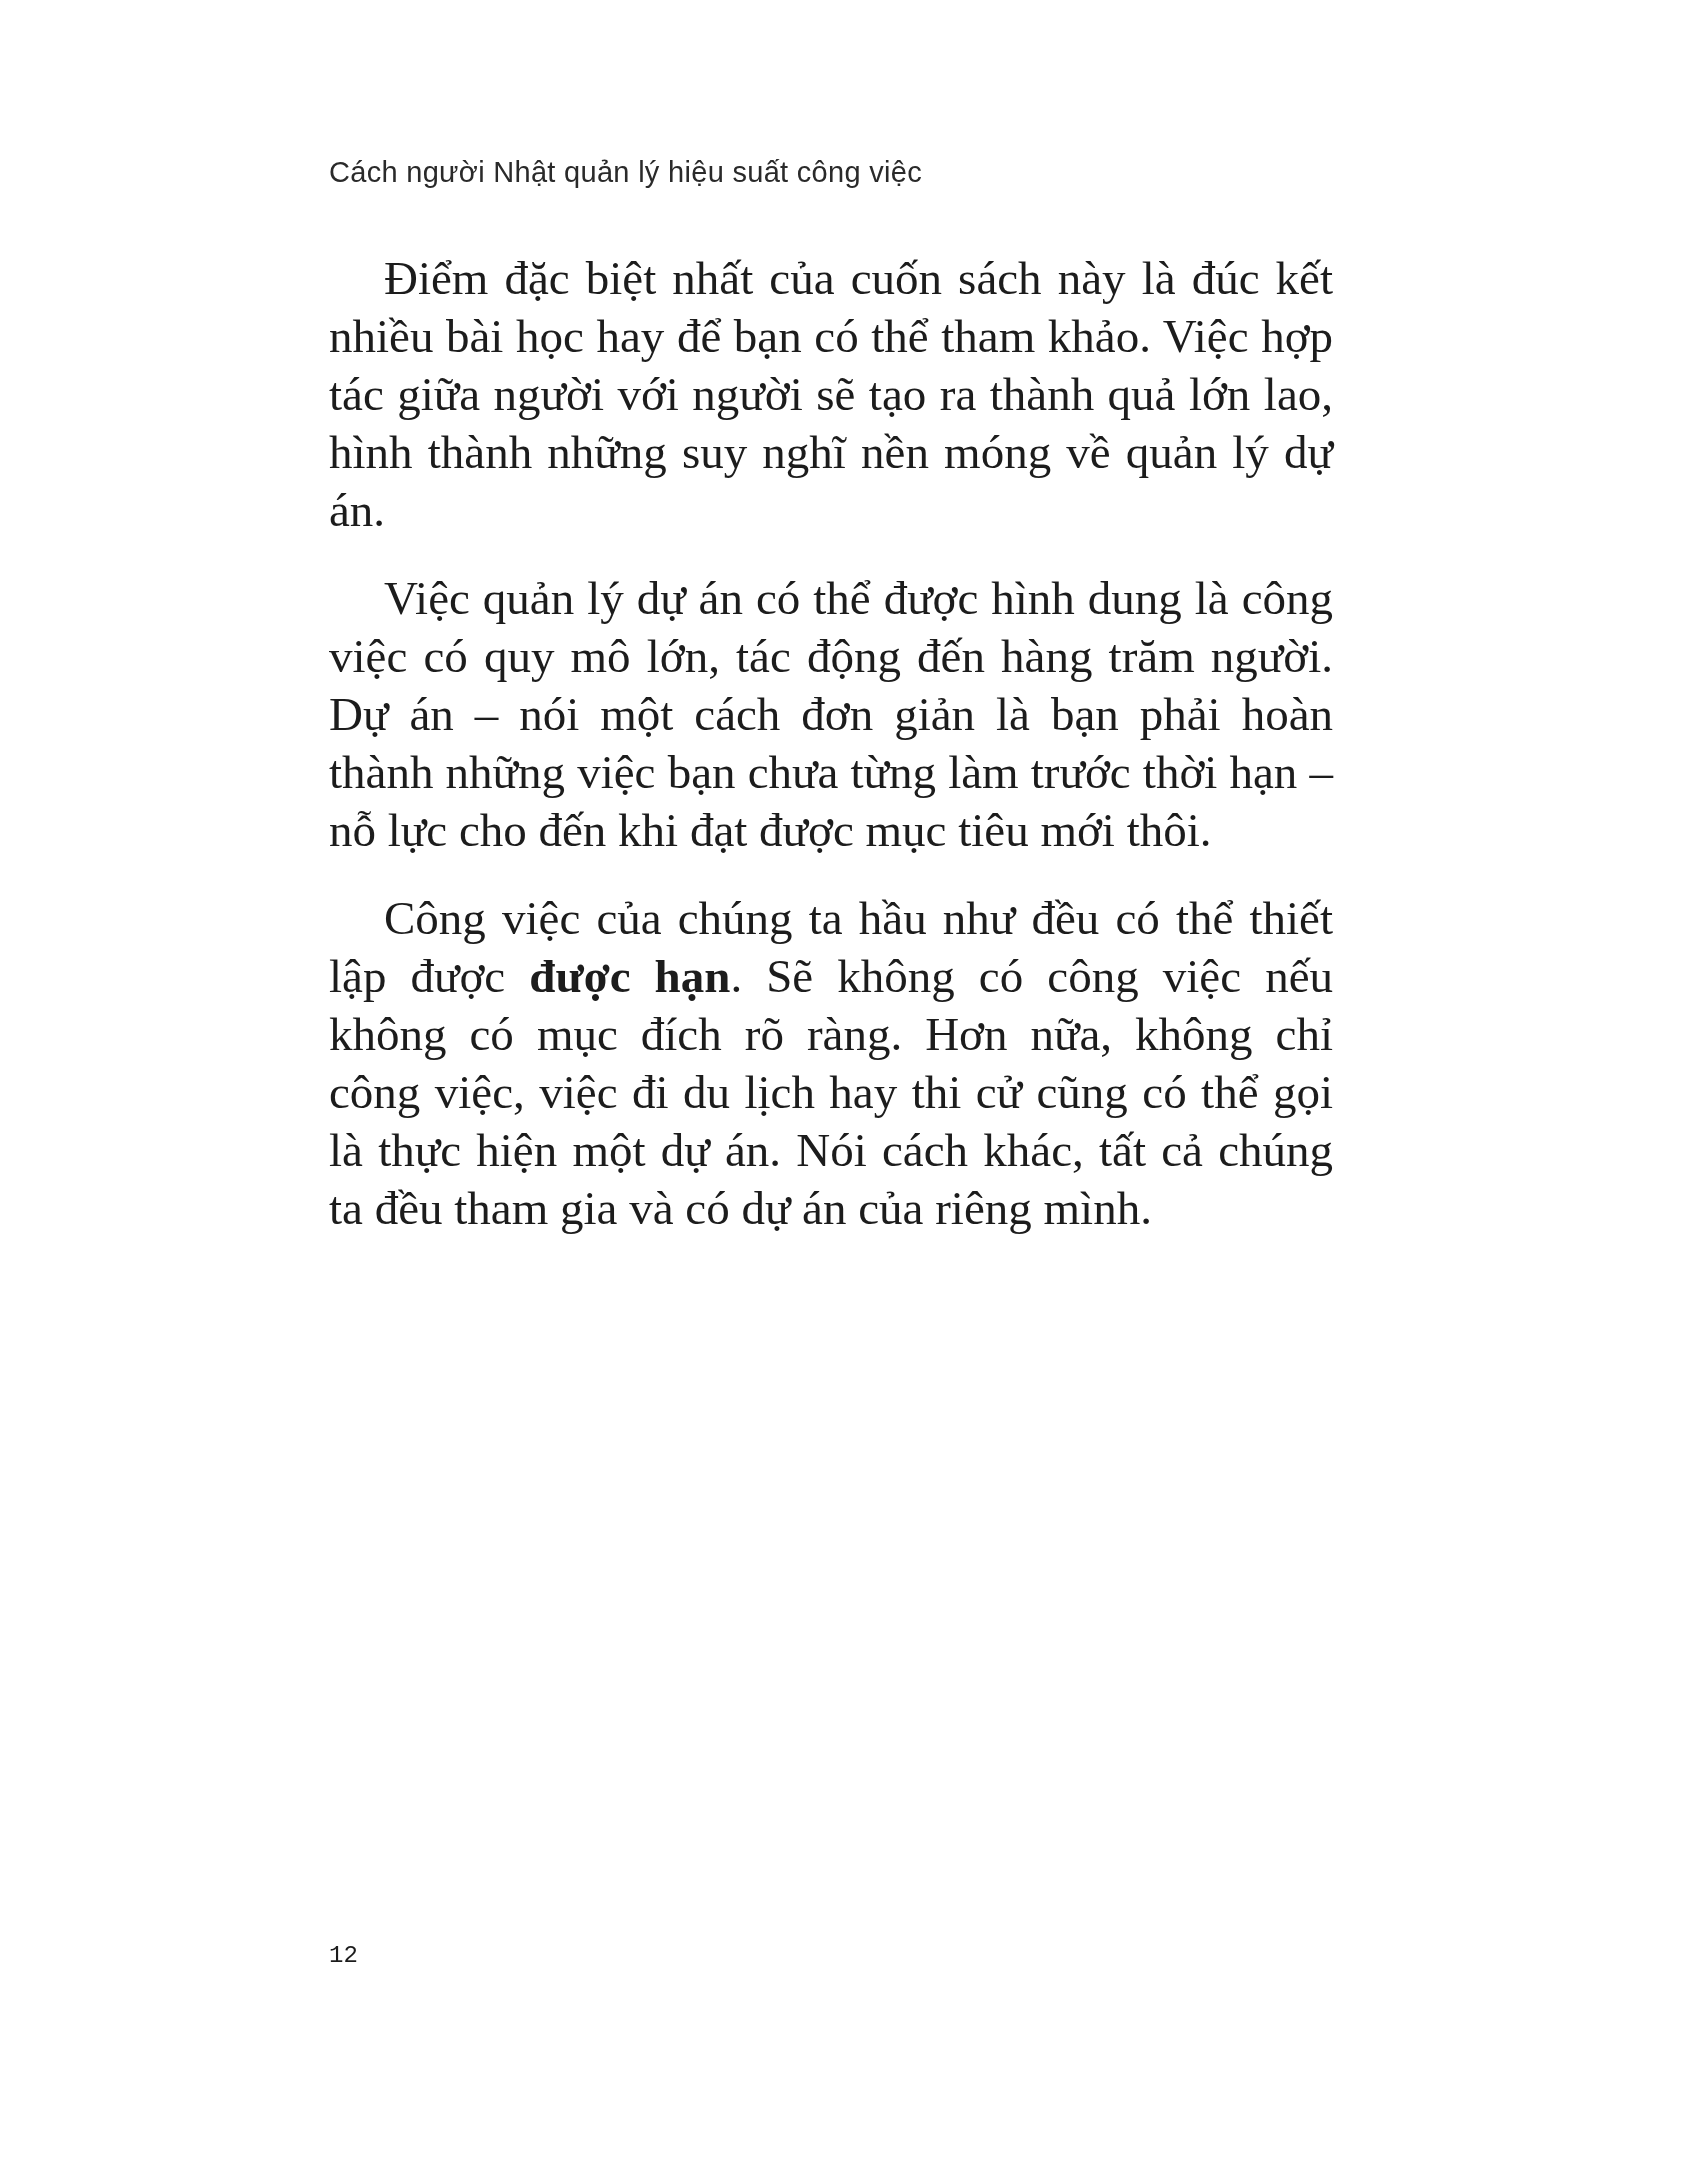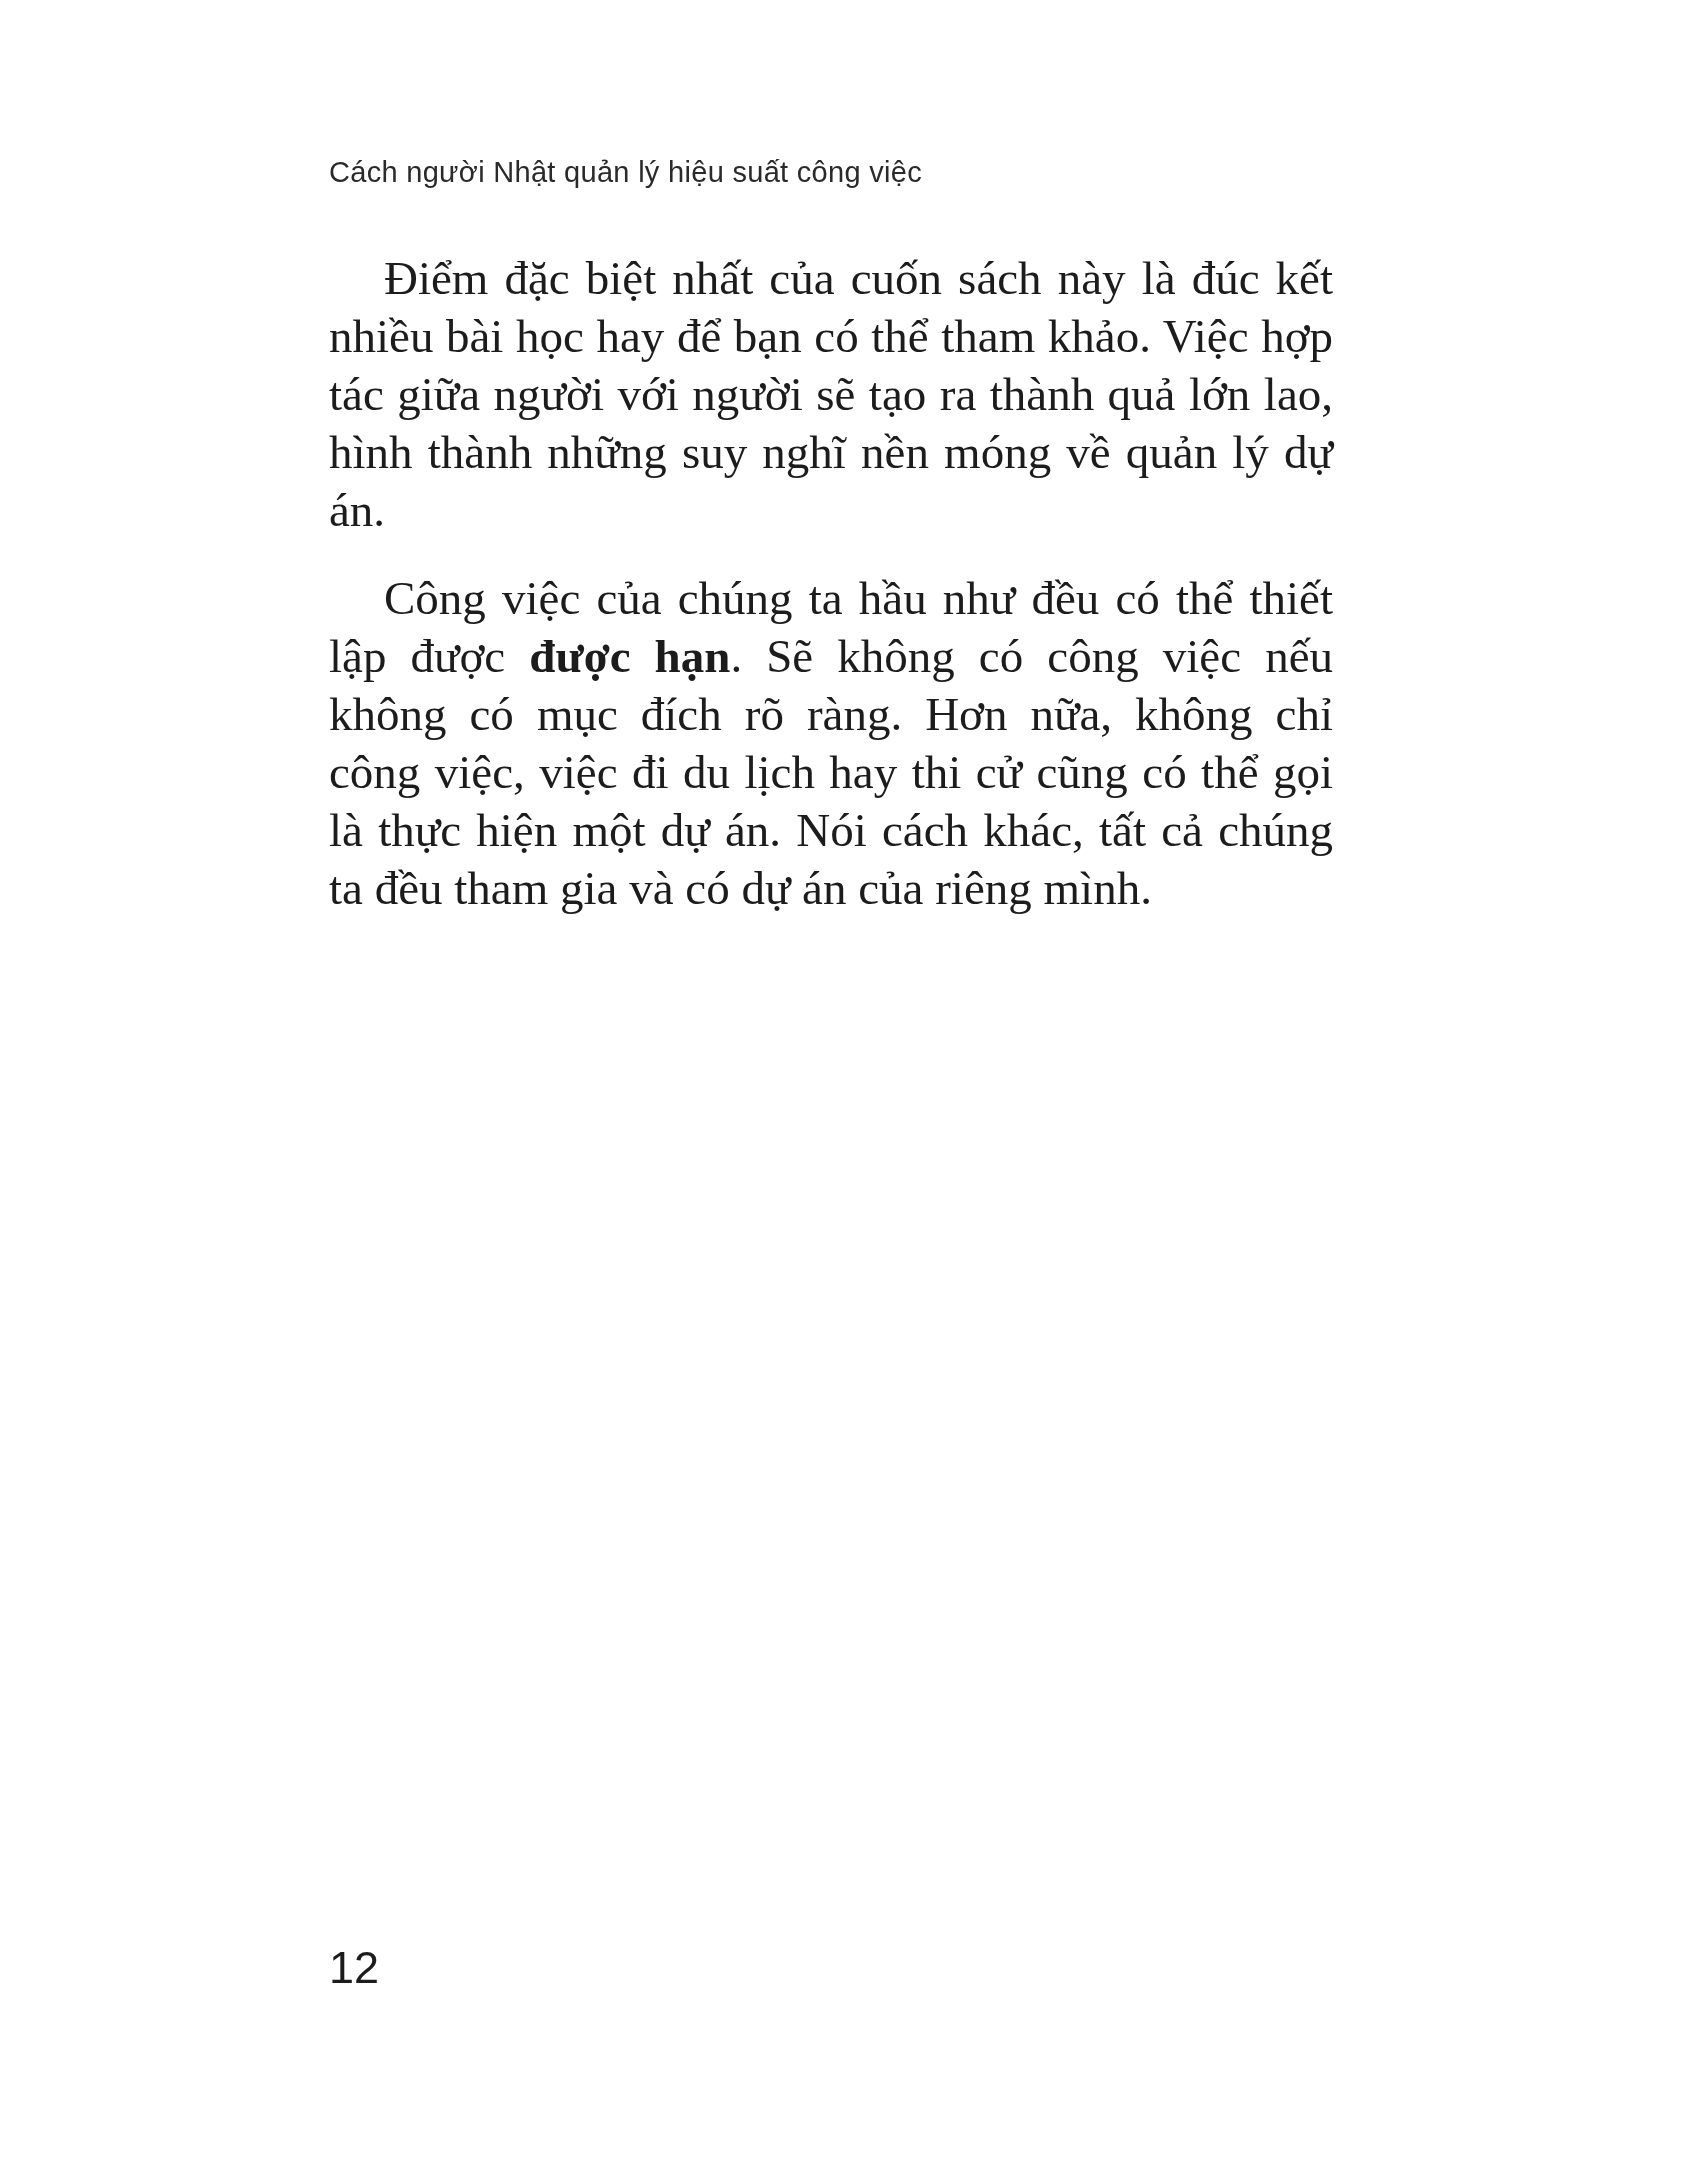--- a/index.html
+++ b/index.html
@@ -37,36 +37,37 @@
     margin: 0 0 30px 0;
     color: #1c1c1c;
   }
   .body-text p .bold-term {
     font-weight: 700;
   }
   .page-number {
     position: absolute;
     left: 329px;
     top: 1942px;
-    font-family: Liberation Sans, sans-serif;
-    font-size: 45px;
+    font-family: Liberation Mono, monospace;
+    font-size: 24px;
     color: #1c1c1c;
   }
 </style>
 </head>
 <body>
 
 <div class="page">
 
   <div class="running-head">Cách người Nhật quản lý hiệu suất công việc</div>
 
   <div class="body-text">
     <p>Điểm đặc biệt nhất của cuốn sách này là đúc kết nhiều bài học hay để bạn có thể tham khảo. Việc hợp tác giữa người với người sẽ tạo ra thành quả lớn lao, hình thành những suy nghĩ nền móng về quản lý dự án.</p>
 
 
+    <p>Việc quản lý dự án có thể được hình dung là công việc có quy mô lớn, tác động đến hàng trăm người. Dự án – nói một cách đơn giản là bạn phải hoàn thành những việc bạn chưa từng làm trước thời hạn – nỗ lực cho đến khi đạt được mục tiêu mới thôi.</p>
 
     <p><span>Công việc của chúng ta hầu như đều có thể thiết lập được </span><strong class="bold-term">được hạn</strong><span>. Sẽ không có công việc nếu không có mục đích rõ ràng. Hơn nữa, không chỉ công việc, việc đi du lịch hay thi cử cũng có thể gọi là thực hiện một dự án. Nói cách khác, tất cả chúng ta đều tham gia và có dự án của riêng mình.</span></p>
   </div>
 
   <div class="page-number">12</div>
 
 </div>
 
 
 </body></html>

